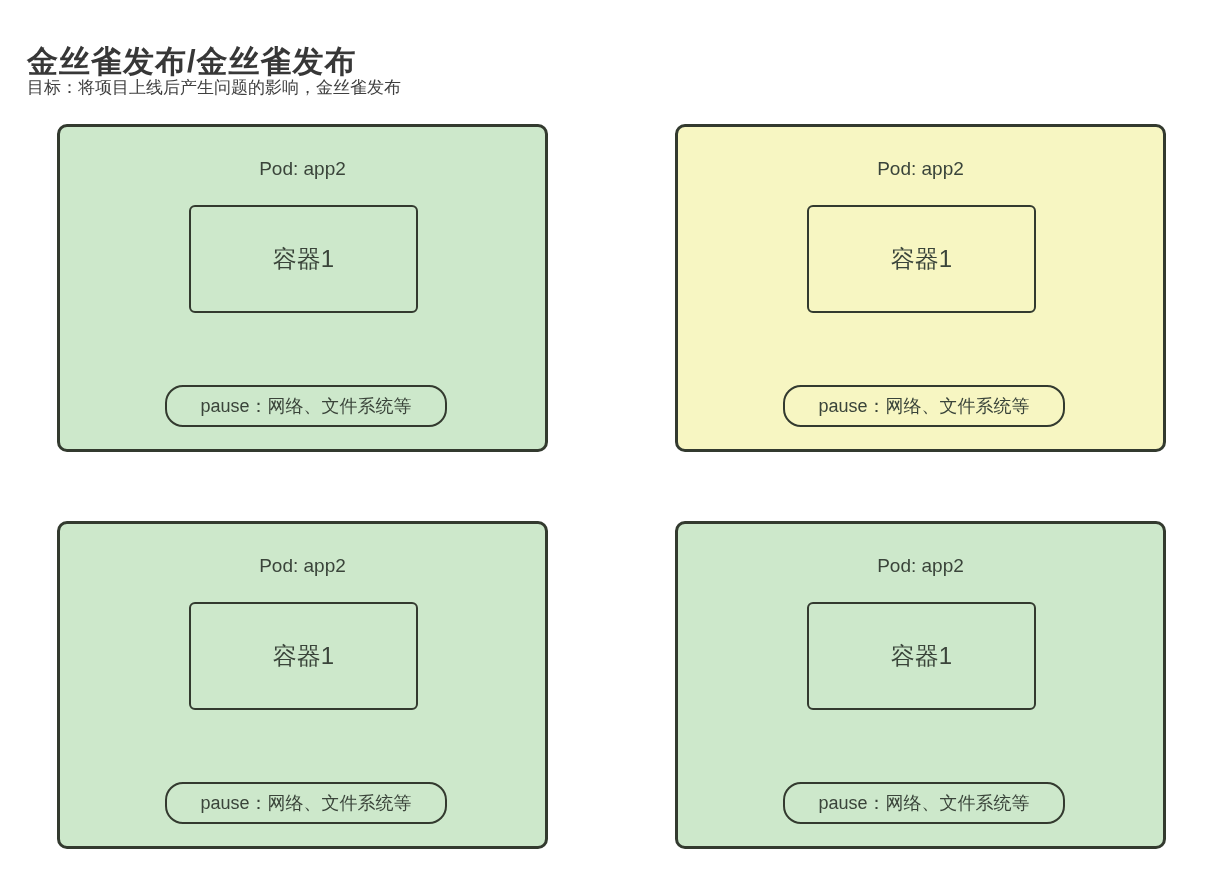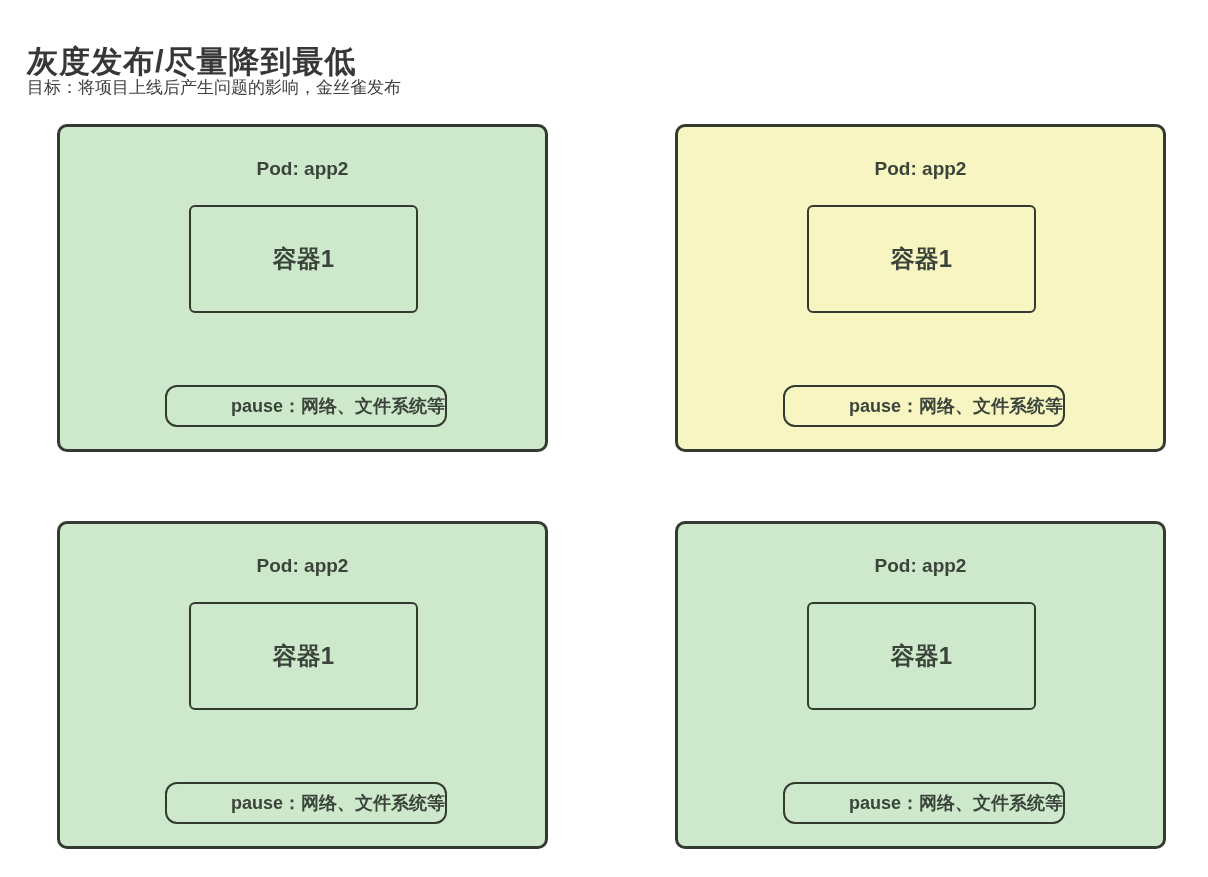--- a/index.html
+++ b/index.html
@@ -30,21 +30,20 @@
     font-size: 17px;
     color: #3f3f3f;
   }
   .pod {
     position: absolute;
     width: 491px;
     height: 328px;
     border: 3px solid var(--border-dark, #333a2f);
     border-radius: 10px;
     box-sizing: border-box;
-    font-weight: bold;
   }
   .pod.green  { background: var(--pod-green, #cde8cb); }
   .pod.yellow { background: var(--pod-yellow, #f7f6c2); }
   .pod-1 { left: 57px;  top: 124px; }
   .pod-2 { left: 675px; top: 124px; }
   .pod-3 { left: 57px;  top: 521px; }
   .pod-4 { left: 675px; top: 521px; }
 
   .pod-label {
     position: absolute;
@@ -70,34 +69,34 @@
     font-size: 24px;
     color: var(--text-dark, #3a443a);
   }
   .pause-box {
     position: absolute;
     left: 105px;
     top: 258px;
     width: 282px;
     height: 42px;
     border: 2.5px solid var(--border-dark, #333a2f);
-    border-radius: 12px;
+    border-radius: 18px;
     box-sizing: border-box;
     display: flex;
     align-items: center;
-    justify-content: flex-end;
+    justify-content: center;
     font-size: 18px;
     color: var(--text-dark, #3a443a);
     white-space: nowrap;
   }
 </style>
 </head>
 <body>
 
-<h1 class="page-title">灰度发布/尽量降到最低</h1>
+<h1 class="page-title">金丝雀发布/金丝雀发布</h1>
 <div class="page-subtitle">目标：将项目上线后产生问题的影响，金丝雀发布</div>
 
 <div class="pod pod-1 green">
   <div class="pod-label">Pod: app2</div>
   <div class="container-box">
     <span>容器1</span>
   </div>
   <div class="pause-box">
     <span>pause：网络、文件系统等</span>
   </div>

